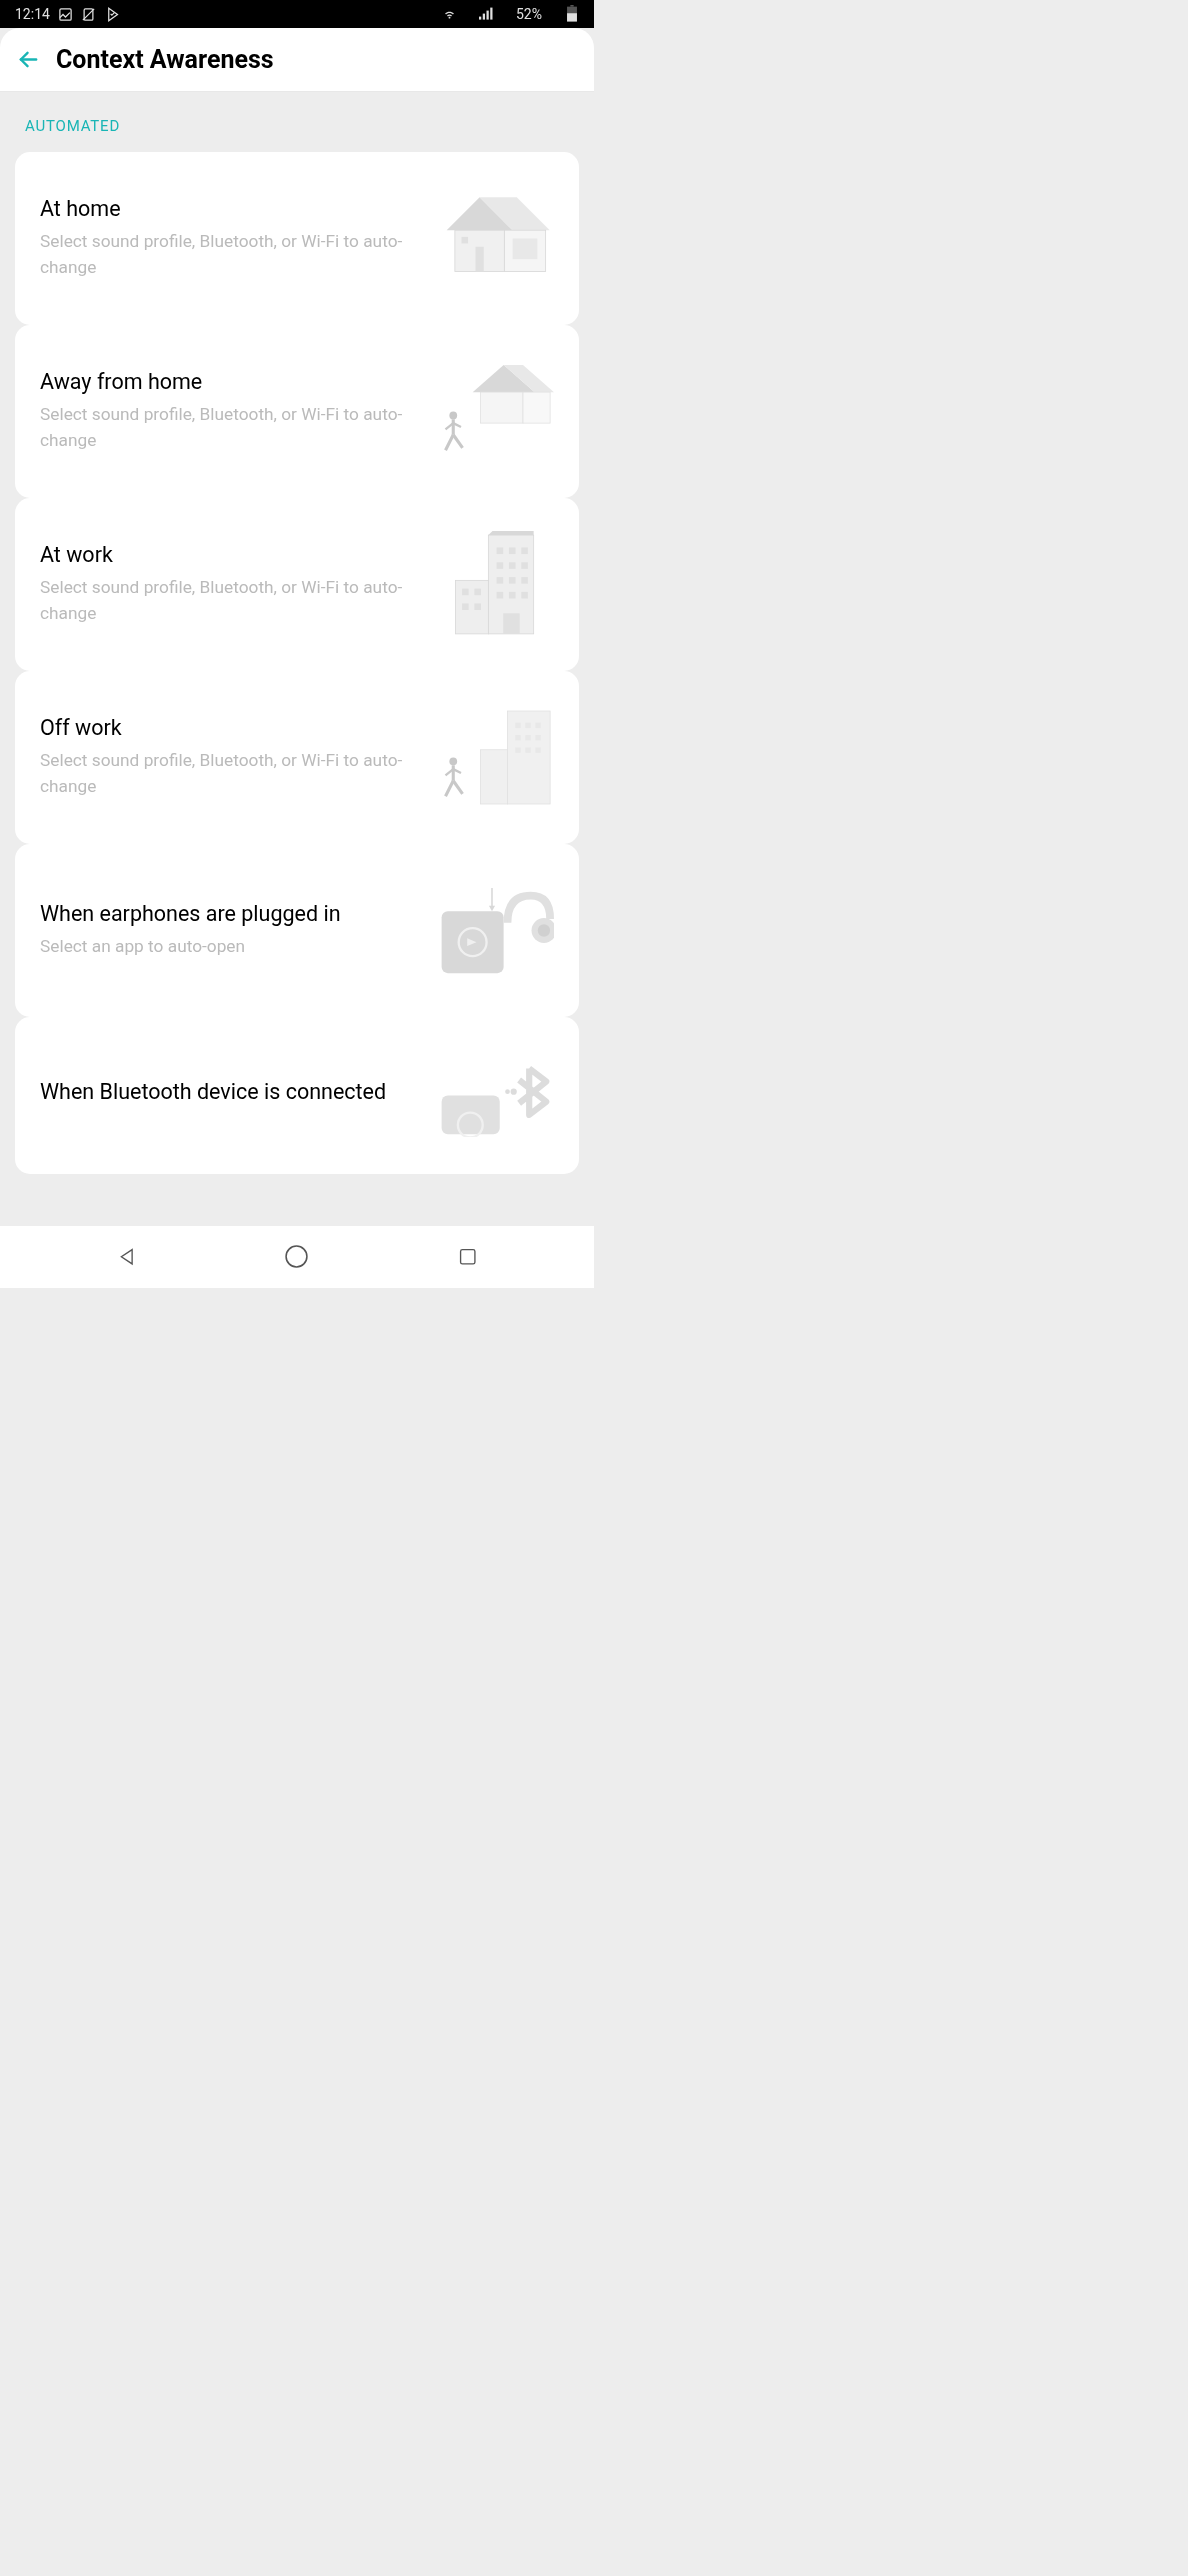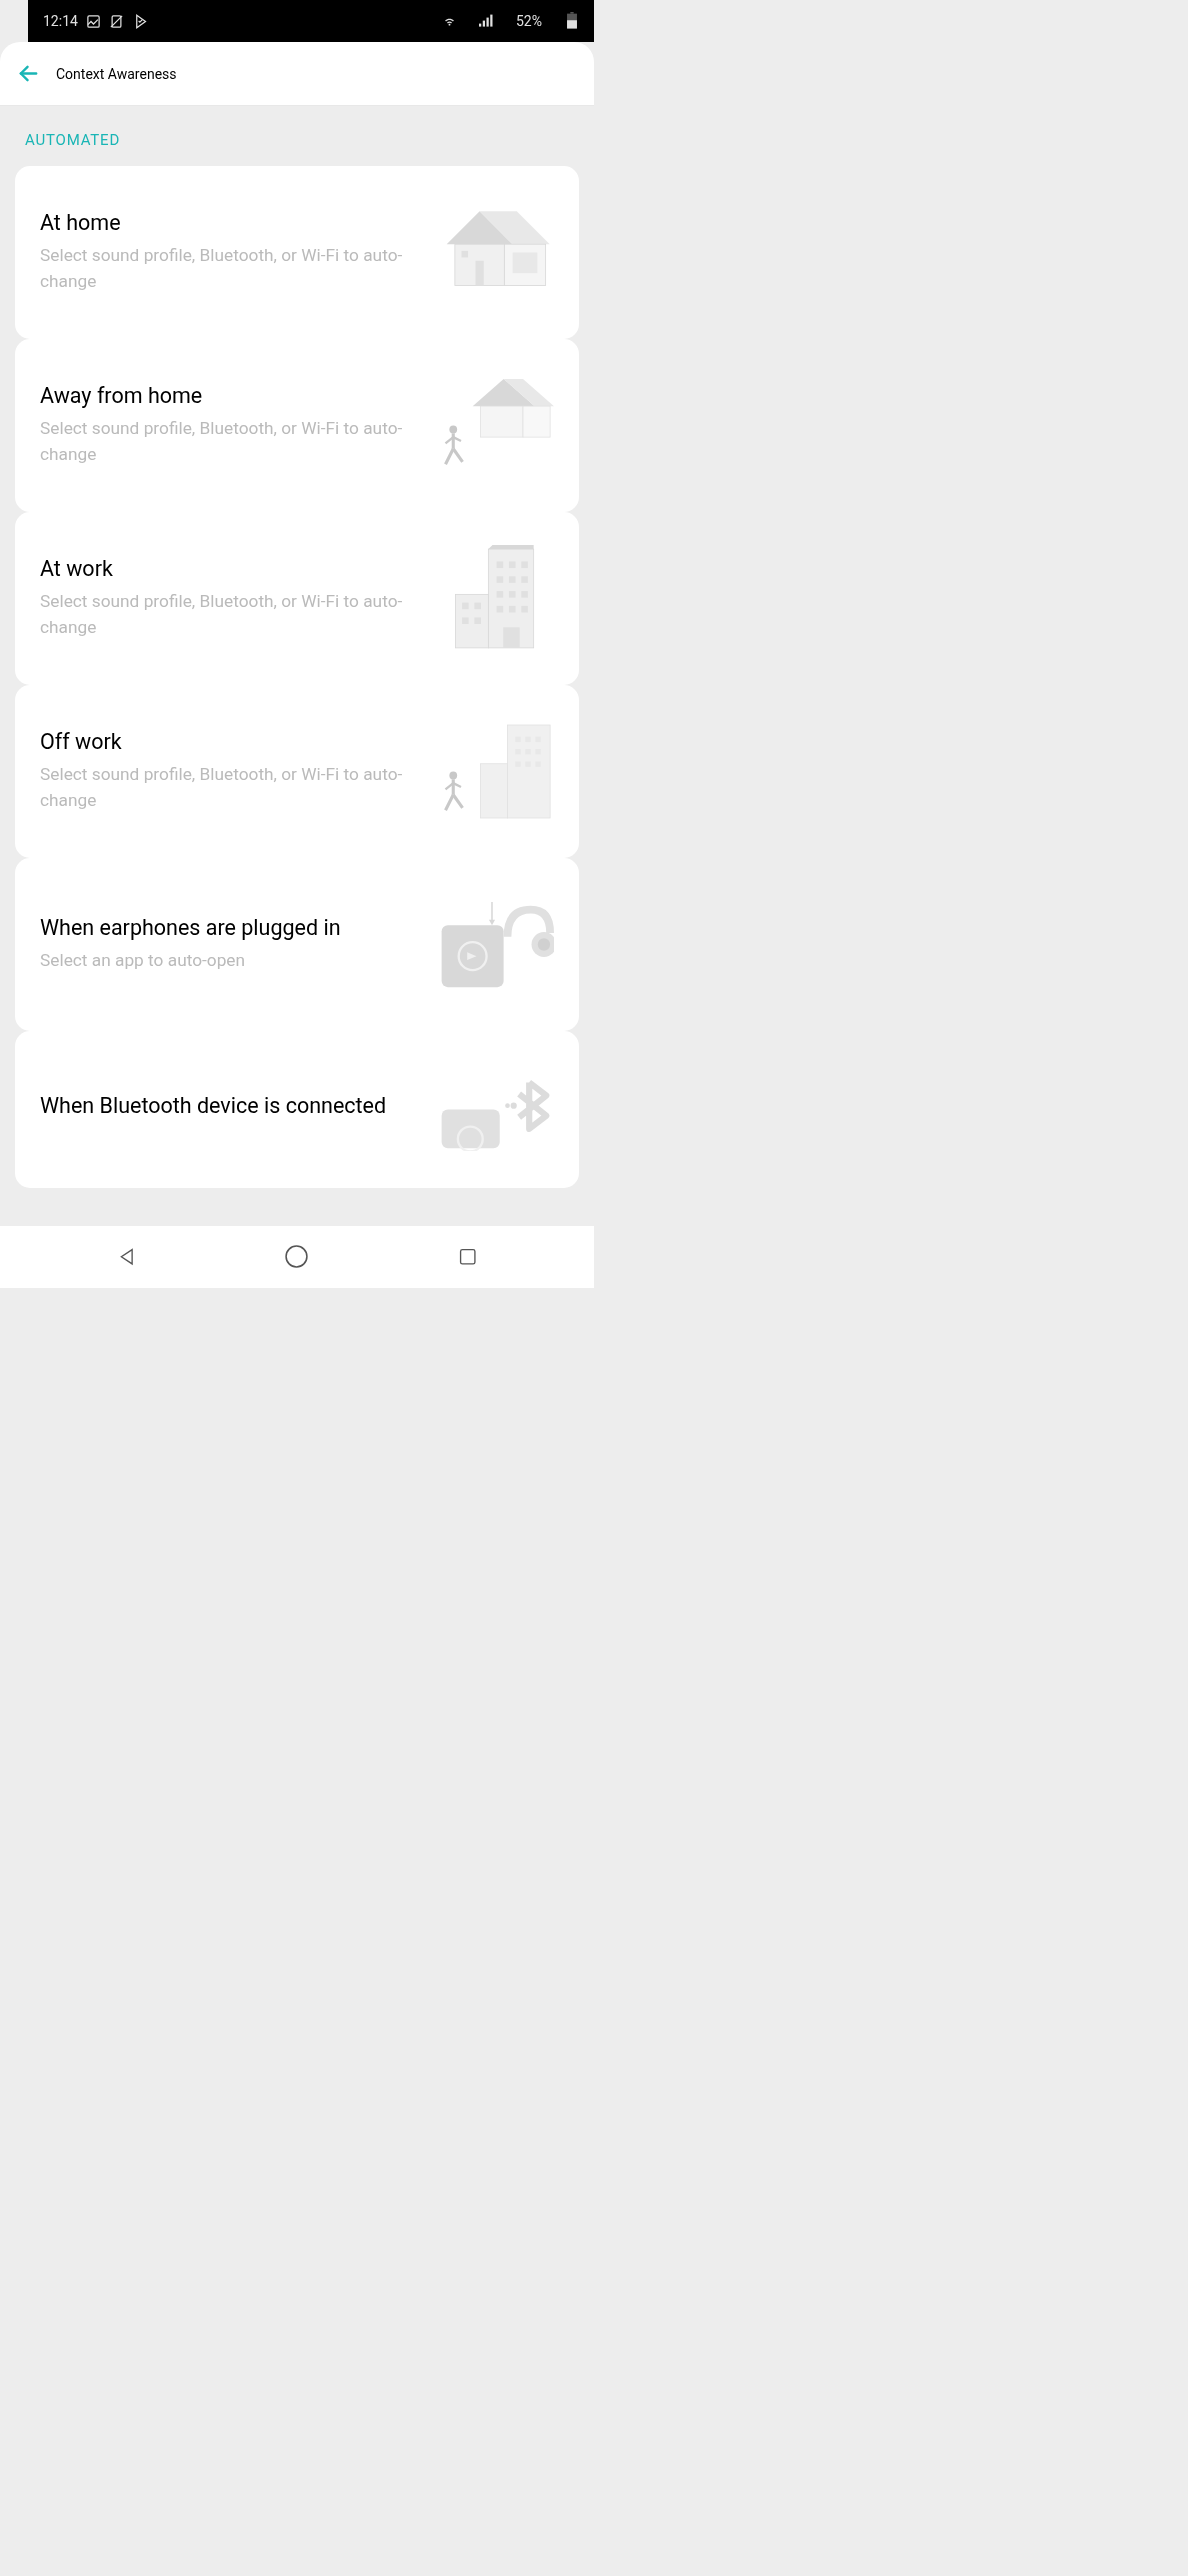--- a/index.html
+++ b/index.html
@@ -12,29 +12,28 @@
     body {
       width: 594px;
       height: 1288px;
       background: #ededed;
       display: flex;
       flex-direction: column;
       overflow: hidden;
     }
     
     .status-bar {
-      height: 42px;
+      height: 28px;
       background: #000;
       display: flex;
       align-items: center;
       justify-content: space-between;
       padding: 0 15px;
       color: #e0e0e0;
       font-size: 14px;
-      margin-left: 28px;
     }
     
     .status-left {
       display: flex;
       align-items: center;
       gap: 8.3px;
     }
     
     .status-right {
       display: flex;
@@ -61,22 +60,22 @@
       border-bottom: 0.8px solid #e8e8e8;
     }
     
     .back-arrow {
       color: #19b5b5;
       display: flex;
       align-items: center;
     }
     
     .app-title {
-      font-size: 14px;
-      font-weight: 400;
+      font-size: 25px;
+      font-weight: 700;
       color: #000;
       text-align: center;
     }
     
     .content {
       flex: 1;
       overflow: hidden;
       padding: 0 15px;
     }
     

